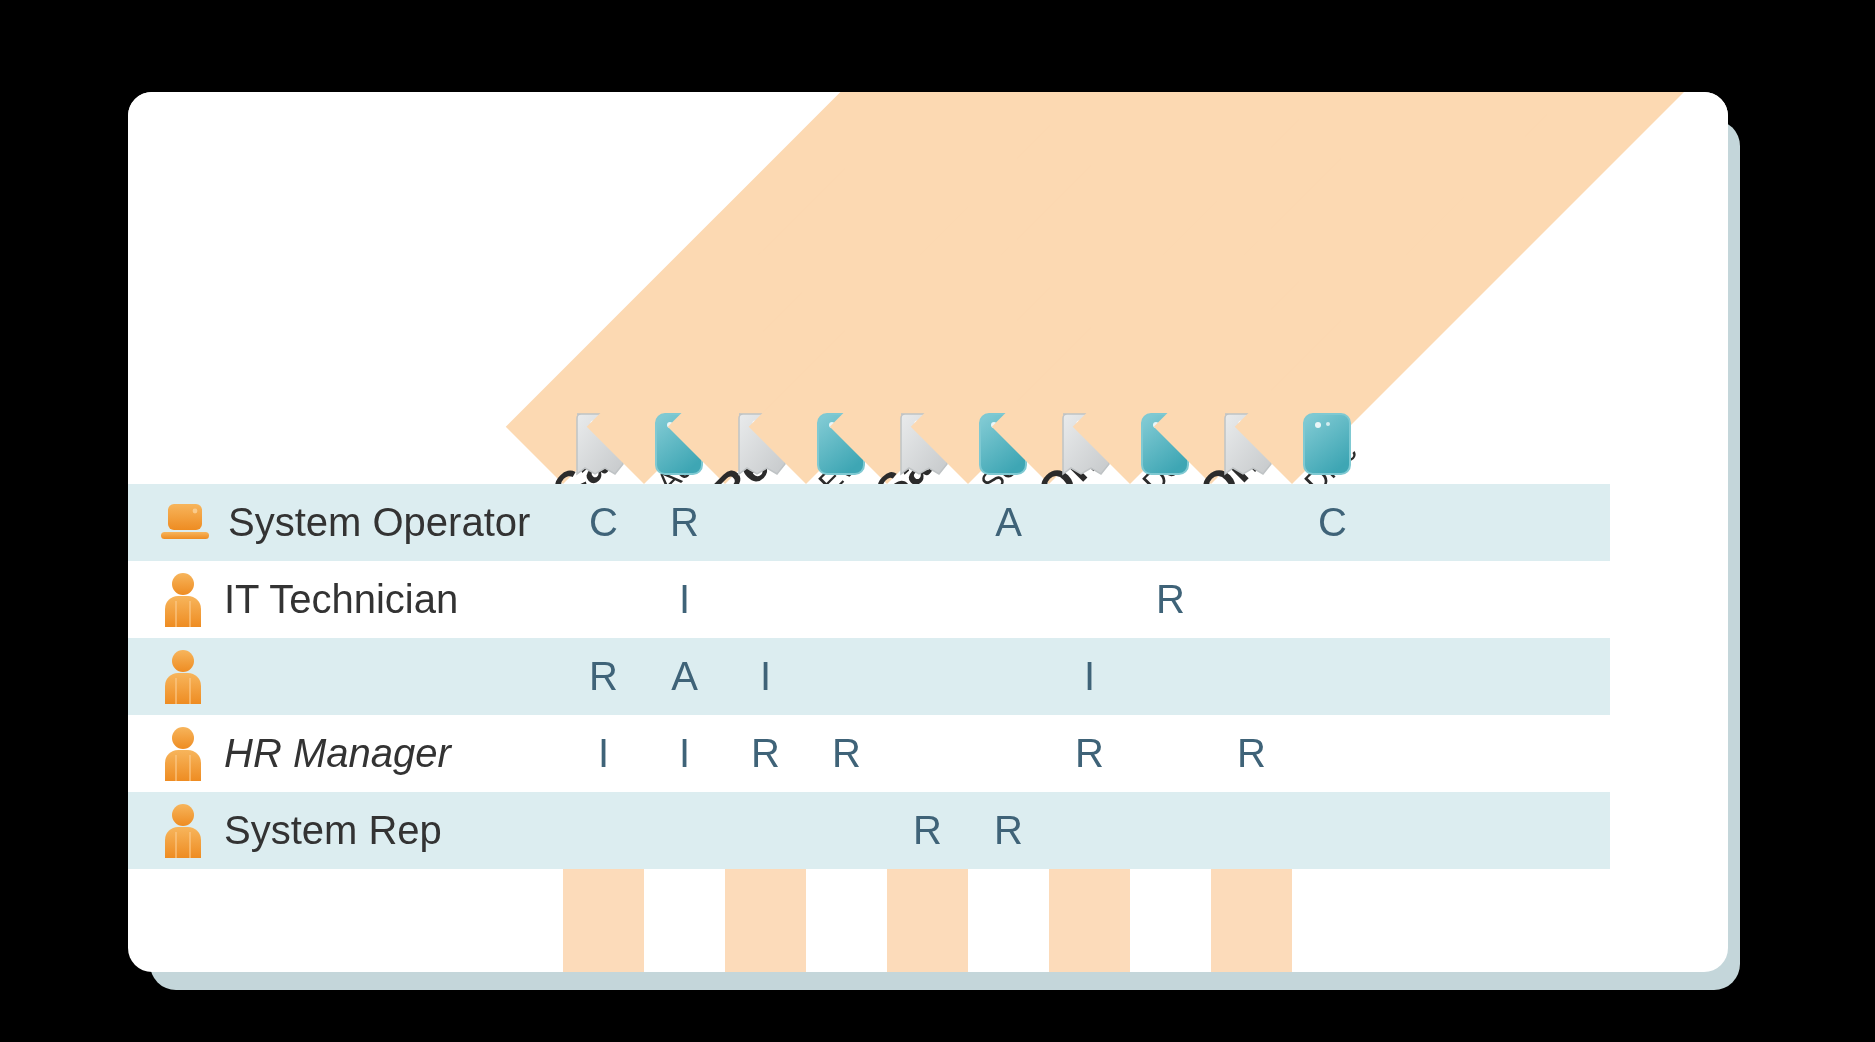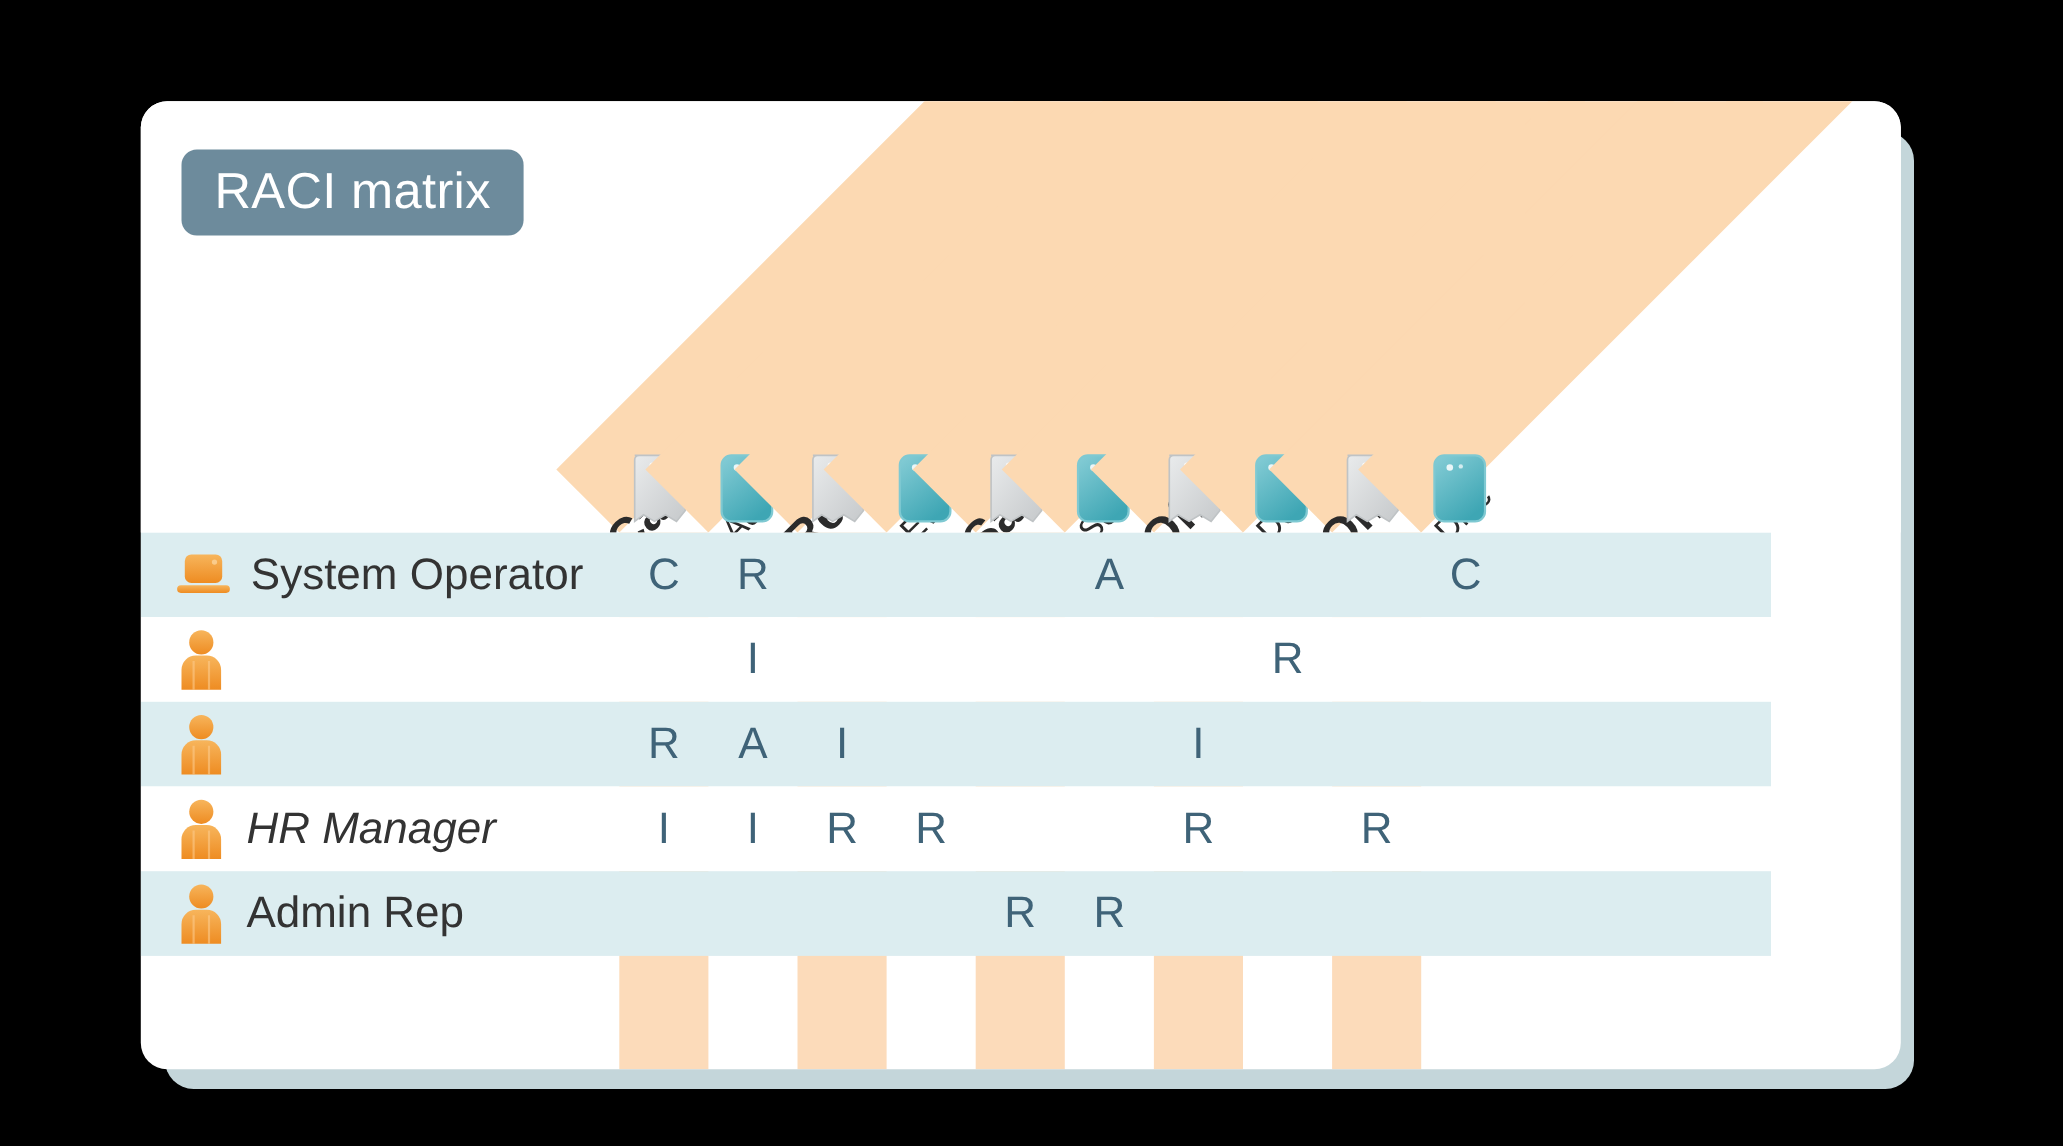--- a/index.html
+++ b/index.html
@@ -231,21 +231,20 @@
     </linearGradient>
             </defs>
     <rect x="4" y="4" width="46" height="60" rx="9" fill="url(#tg)" stroke="#7fc9d2" stroke-width="2"></rect>
     <circle cx="18" cy="15" r="3" fill="#fff" opacity=".85"></circle>
     <circle cx="28" cy="14" r="2" fill="#fff" opacity=".7"></circle>
   </svg>
         </div>
       </div>
   </div>
 
-  <div class="title-badge">RACI matrix</div>
 
   <div class="rows">
     <div id="band-holder">
         <div class="vband" style="left: 435px; width: 81px;"></div>
         <div class="vband" style="left: 597px; width: 81px;"></div>
         <div class="vband" style="left: 759px; width: 81px;"></div>
         <div class="vband" style="left: 921px; width: 81px;"></div>
         <div class="vband" style="left: 1083px; width: 81px;"></div>
       </div>
     <div id="row-holder">
@@ -284,20 +283,21 @@
                 <linearGradient id="pg" x1="0" y1="0" x2="0" y2="1">
       <stop offset="0" stop-color="#f7b55c"></stop>
                   <stop offset="1" stop-color="#ee8c22"></stop>
     </linearGradient>
               </defs>
     <circle cx="23" cy="13" r="11" fill="url(#pg)"></circle>
     <path d="M5 56 V38 a13 13 0 0 1 13 -13 h10 a13 13 0 0 1 13 13 v18 z" fill="url(#pg)"></path>
     <path d="M16 30 V56 M30 30 V56" stroke="#fbc98a" stroke-width="2" opacity=".6" fill="none"></path>
   </svg>
           </span>
+          <span class="txt">IT Technician</span>
         </div>
         <div class="cell" style="left: 435px; top: 77px; width: 81px; height: 77px; color: rgb(63, 99, 120);"></div>
         <div class="cell" style="left: 516px; top: 77px; width: 81px; height: 77px; color: rgb(63, 99, 120);">I</div>
         <div class="cell" style="left: 597px; top: 77px; width: 81px; height: 77px; color: rgb(63, 99, 120);"></div>
         <div class="cell" style="left: 678px; top: 77px; width: 81px; height: 77px; color: rgb(63, 99, 120);"></div>
         <div class="cell" style="left: 759px; top: 77px; width: 81px; height: 77px; color: rgb(63, 99, 120);"></div>
         <div class="cell" style="left: 840px; top: 77px; width: 81px; height: 77px; color: rgb(63, 99, 120);"></div>
         <div class="cell" style="left: 921px; top: 77px; width: 81px; height: 77px; color: rgb(63, 99, 120);"></div>
         <div class="cell" style="left: 1002px; top: 77px; width: 81px; height: 77px; color: rgb(63, 99, 120);">R</div>
         <div class="cell" style="left: 1083px; top: 77px; width: 81px; height: 77px; color: rgb(63, 99, 120);"></div>
@@ -363,21 +363,21 @@
                 <linearGradient id="pg" x1="0" y1="0" x2="0" y2="1">
       <stop offset="0" stop-color="#f7b55c"></stop>
                   <stop offset="1" stop-color="#ee8c22"></stop>
     </linearGradient>
               </defs>
     <circle cx="23" cy="13" r="11" fill="url(#pg)"></circle>
     <path d="M5 56 V38 a13 13 0 0 1 13 -13 h10 a13 13 0 0 1 13 13 v18 z" fill="url(#pg)"></path>
     <path d="M16 30 V56 M30 30 V56" stroke="#fbc98a" stroke-width="2" opacity=".6" fill="none"></path>
   </svg>
           </span>
-          <span class="txt">Admin Rep</span>
+          <span class="txt">System Rep</span>
         </div>
         <div class="cell" style="left: 435px; top: 308px; width: 81px; height: 77px; color: rgb(63, 99, 120);"></div>
         <div class="cell" style="left: 516px; top: 308px; width: 81px; height: 77px; color: rgb(63, 99, 120);"></div>
         <div class="cell" style="left: 597px; top: 308px; width: 81px; height: 77px; color: rgb(63, 99, 120);"></div>
         <div class="cell" style="left: 678px; top: 308px; width: 81px; height: 77px; color: rgb(63, 99, 120);"></div>
         <div class="cell" style="left: 759px; top: 308px; width: 81px; height: 77px; color: rgb(63, 99, 120);">R</div>
         <div class="cell" style="left: 840px; top: 308px; width: 81px; height: 77px; color: rgb(63, 99, 120);">R</div>
         <div class="cell" style="left: 921px; top: 308px; width: 81px; height: 77px; color: rgb(63, 99, 120);"></div>
         <div class="cell" style="left: 1002px; top: 308px; width: 81px; height: 77px; color: rgb(63, 99, 120);"></div>
         <div class="cell" style="left: 1083px; top: 308px; width: 81px; height: 77px; color: rgb(63, 99, 120);"></div>

